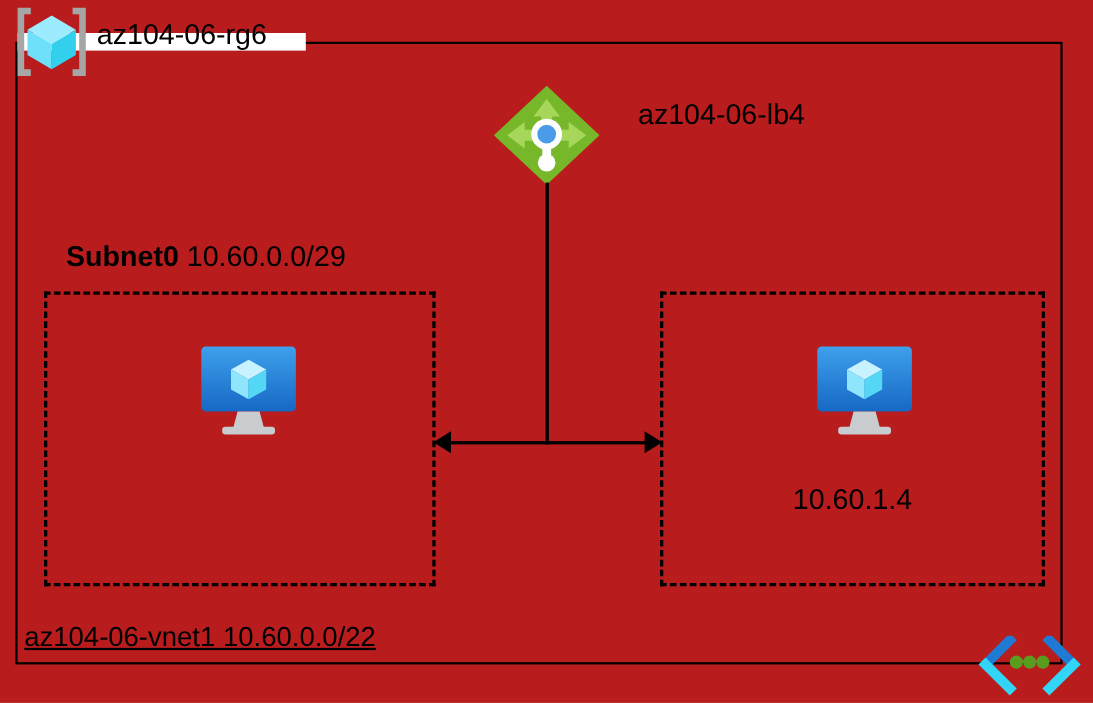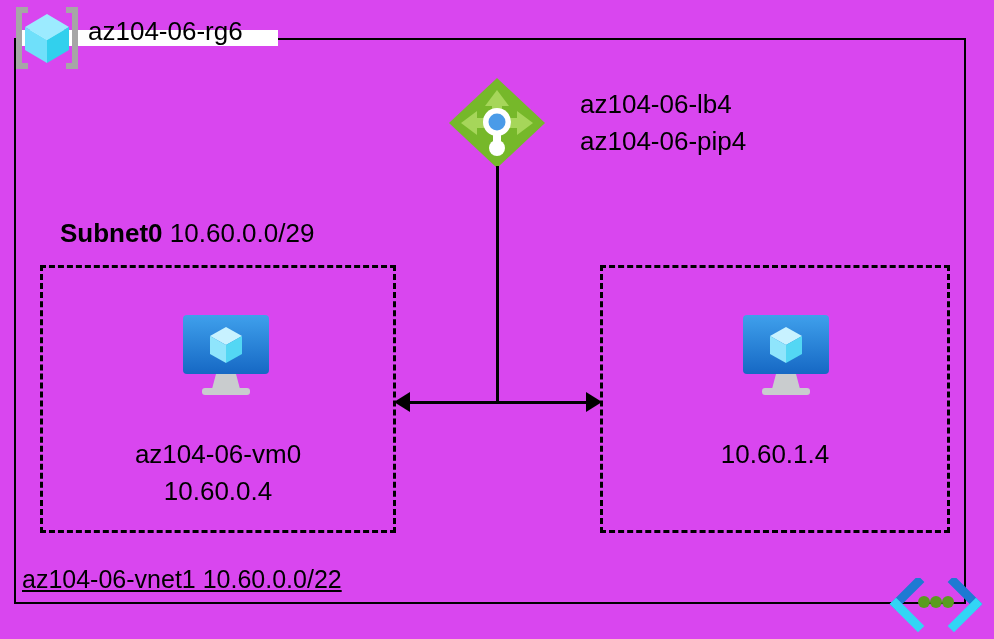--- a/index.html
+++ b/index.html
@@ -8,21 +8,21 @@
     background: #ffffff;
   }
   body {
     font-family: "Liberation Sans", sans-serif;
     -webkit-font-smoothing: antialiased;
   }
   #canvas {
     position: relative;
     width: 994px;
     height: 639px;
-    background: #d946ef;
+    background: #b91c1c;
     overflow: hidden;
   }
 
   
   .vnet-box {
     position: absolute;
     left: 14px;
     top: 38px;
     width: 952px;
     height: 566px;
@@ -210,21 +210,20 @@
         <polygon points="86,47 70,35 70,42 56,42 56,52 70,52 70,59"></polygon>
       </g>
       <circle cx="50" cy="46" r="14" fill="#FFFFFF"></circle>
       <circle cx="50" cy="46" r="8.5" fill="#4A9BE8"></circle>
       <rect x="46" y="58" width="8" height="12" fill="#FFFFFF"></rect>
       <circle cx="50" cy="72" r="8" fill="#FFFFFF"></circle>
     </svg>
   </div>
   <div class="lb-label">
     <div>az104-06-lb4</div>
-    <div>az104-06-pip4</div>
   </div>
 
   <div class="lb-stem"></div>
   <div class="hbar"></div>
   <div class="arrowhead left"></div>
   <div class="arrowhead right"></div>
 
   <div class="subnet-title left">
     <span class="nm">Subnet0</span>
     <span>10.60.0.0/29</span>
@@ -241,24 +240,20 @@
       <rect x="3" y="2" width="86" height="59" rx="4" fill="url(#vmg0)"></rect>
       <path d="M36 61 L56 61 L60 76 L32 76 Z" fill="#C9CCCE"></path>
       <rect x="22" y="75" width="48" height="7" rx="3" fill="#C9CCCE"></rect>
       <g>
         <polygon points="46,14 62,23 46,32 30,23" fill="#C8F2FF"></polygon>
         <polygon points="30,23 46,32 46,50 30,41" fill="#8FE5FC"></polygon>
         <polygon points="62,23 62,41 46,50 46,32" fill="#53D7F4"></polygon>
       </g>
     </svg>
   </div>
-  <div class="vm-label left">
-    <div>az104-06-vm0</div>
-    <div>10.60.0.4</div>
-  </div>
 
   <div class="subnet-box right"></div>
   <div class="vm-icon right">
     <svg width="92" height="84" viewBox="0 0 92 84" xmlns="http://www.w3.org/2000/svg">
       <defs>
         <linearGradient id="vmg1" x1="0" y1="0" x2="0" y2="1">
           <stop offset="0%" stop-color="#3FA0EC"></stop>
           <stop offset="100%" stop-color="#1668C4"></stop>
         </linearGradient>
       </defs>

